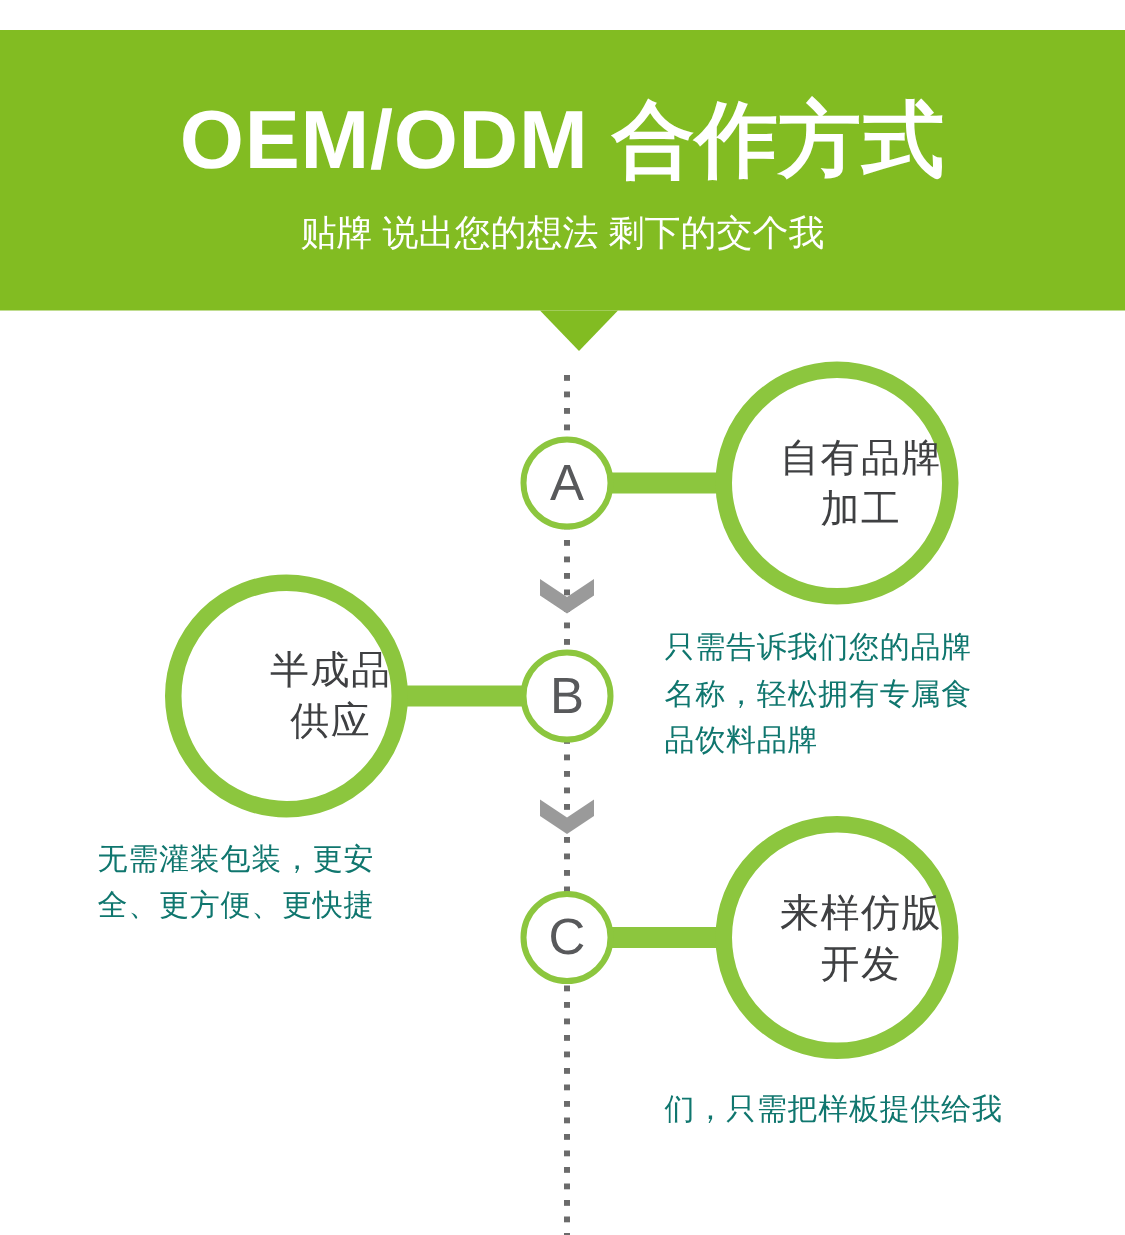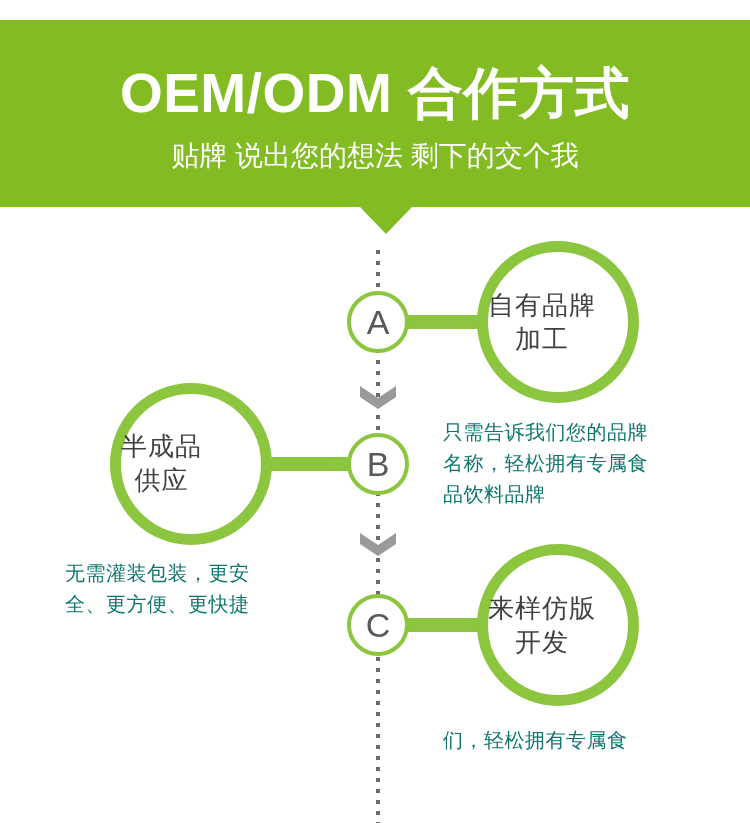--- a/index.html
+++ b/index.html
@@ -51,21 +51,21 @@
     line-height: 64px;
     white-space: nowrap;
   }
   .banner-subtitle {
     position: absolute;
     left: 0;
     top: 120px;
     width: 750px;
     text-align: center;
     color: #ffffff;
-    font-size: 28px;
+    font-size: 24px;
     font-weight: normal;
     line-height: 32px;
     white-space: nowrap;
   }
 
   
   .spine {
     position: absolute;
     left: 376px;
     top: 230px;
@@ -104,21 +104,21 @@
   .big-circle {
     position: absolute;
     width: 162px;
     height: 162px;
     border-radius: 50%;
     background: #ffffff;
     border: 11px solid #8cc63e;
     box-sizing: border-box;
     display: flex;
     align-items: center;
-    justify-content: flex-start;
+    justify-content: flex-end;
     text-align: center;
     color: #3f4042;
     font-size: 26px;
     line-height: 34px;
     letter-spacing: 1px;
   }
 
   
   .connector {
     position: absolute;
@@ -189,16 +189,16 @@
 
   <div class="connector" style="left:400px; top:598px; width:95px;"></div>
   <div class="letter-circle" style="left:347px; top:574px;">C</div>
   <div class="big-circle" style="left:477px; top:524px;">
     <span>
       <span>来样仿版</span><br>
       <span>开发</span>
     </span>
   </div>
   <div class="caption" style="left:443px; top:705px; width:230px;">
-    <div>们，轻松拥有专属食</div>
+    <div>们，只需把样板提供给我</div>
   </div>
 
 </div>
 
 </body></html>

